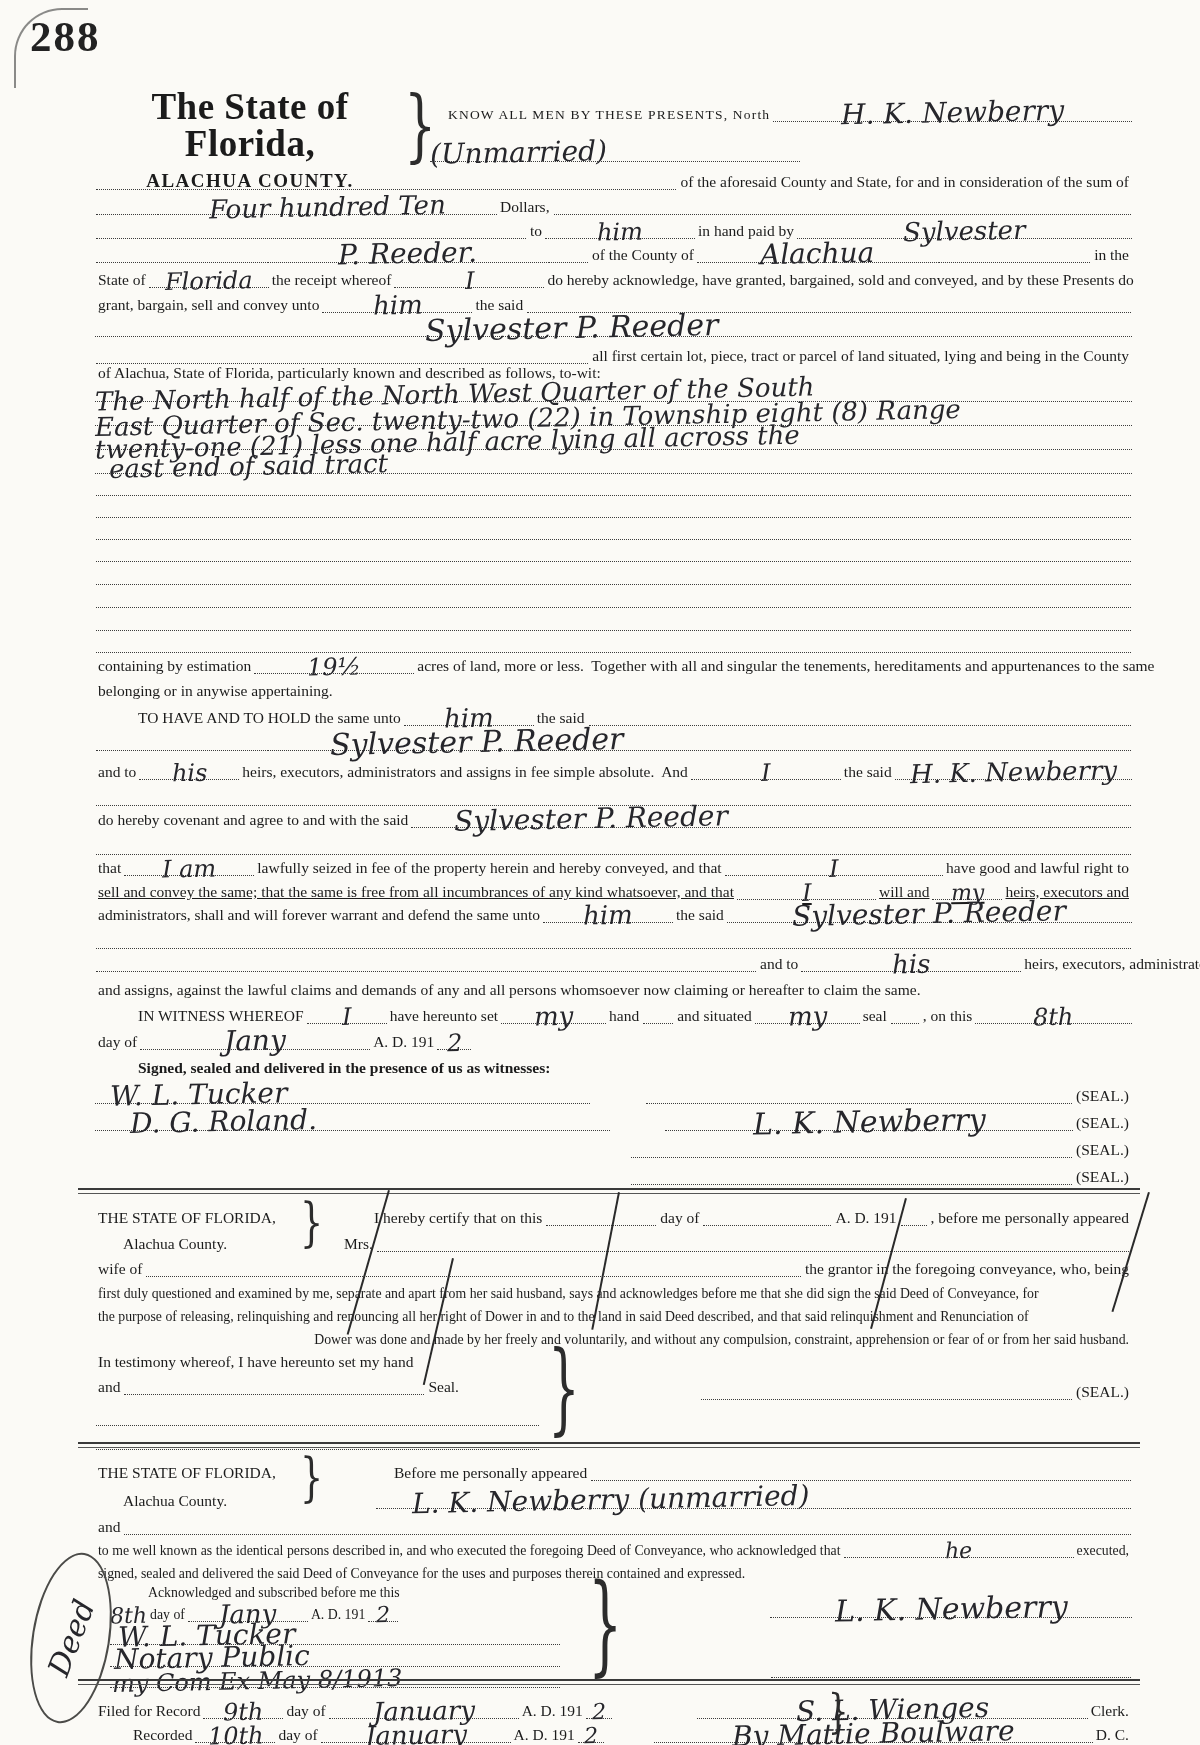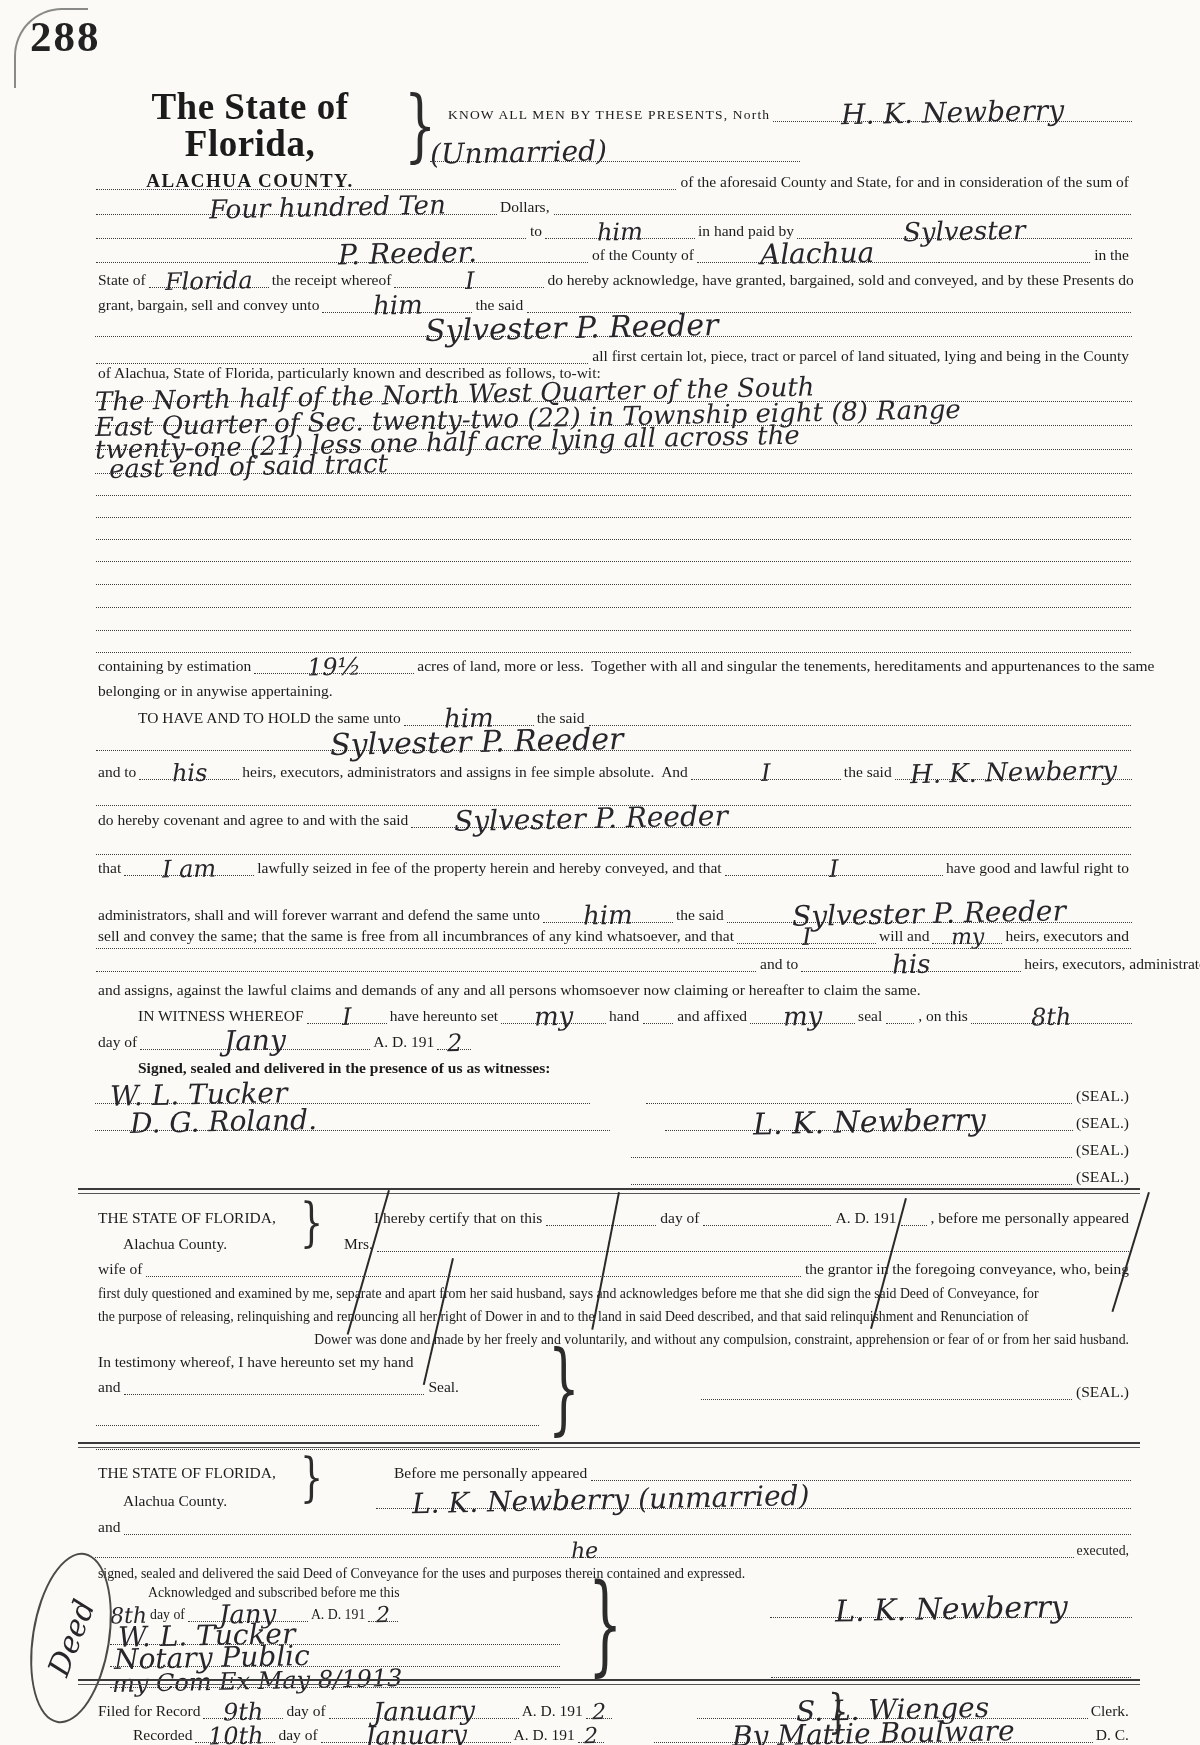--- a/index.html
+++ b/index.html
@@ -227,21 +227,21 @@
     <span class="pt">that</span>
     <span class="fill" style="flex-basis:130px;">
         <span class="hw h24">I am</span>
       </span>
     <span class="pt">lawfully seized in fee of the property herein and hereby conveyed, and that</span>
     <span class="fill grow">
         <span class="hw h24">I</span>
       </span>
     <span class="pt">have good and lawful right to</span>
   </div>
-  <div class="ln" style="top:922px;">
+  <div class="ln" style="top:878px;text-decoration:underline;">
     <span class="pt">sell and convey the same; that the same is free from all incumbrances of any kind whatsoever, and that</span>
     <span class="fill grow">
         <span class="hw h24">I</span>
       </span>
     <span class="pt">will and</span>
     <span class="fill" style="flex-basis:70px;">
         <span class="hw h22">my</span>
       </span>
     <span class="pt">heirs, executors and</span>
   </div>
@@ -274,21 +274,21 @@
     <span class="pt">IN WITNESS WHEREOF</span>
     <span class="fill" style="flex-basis:80px;">
         <span class="hw h24">I</span>
       </span>
     <span class="pt">have hereunto set</span>
     <span class="fill" style="flex-basis:105px;">
         <span class="hw h26">my</span>
       </span>
     <span class="pt">hand</span>
     <span class="dt dtw" style="flex-basis:30px;"></span>
-    <span class="pt">and affixed</span>
+    <span class="pt">and situated</span>
     <span class="fill" style="flex-basis:105px;">
         <span class="hw h26">my</span>
       </span>
     <span class="pt">seal</span>
     <span class="dt dtw" style="flex-basis:28px;"></span>
     <span class="pt">, on this</span>
     <span class="fill grow">
         <span class="hw h24">8th</span>
       </span>
   </div>
@@ -406,20 +406,21 @@
     <span class="fill" style="flex-basis:470px;">
         <span class="hw h28">L. K. Newberry (unmarried)</span>
       </span>
     <span class="dt"></span>
   </div>
   <div class="ln" style="top:1513px;">
     <span class="pt">and</span>
     <span class="dt"></span>
   </div>
   <div class="ln" style="top:1536px;">
+    <span class="pt pt-sm">to me well known as the identical persons described in, and who executed the foregoing Deed of Conveyance, who acknowledged that</span>
     <span class="fill grow">
         <span class="hw h22">he</span>
       </span>
     <span class="pt pt-sm">executed,</span>
   </div>
   <div class="ln" style="top:1559px;">
     <span class="pt pt-sm">signed, sealed and delivered the said Deed of Conveyance for the uses and purposes therein contained and expressed.</span>
   </div>
 
   <div class="ln" style="top:1578px;left:145px;right:640px;">

